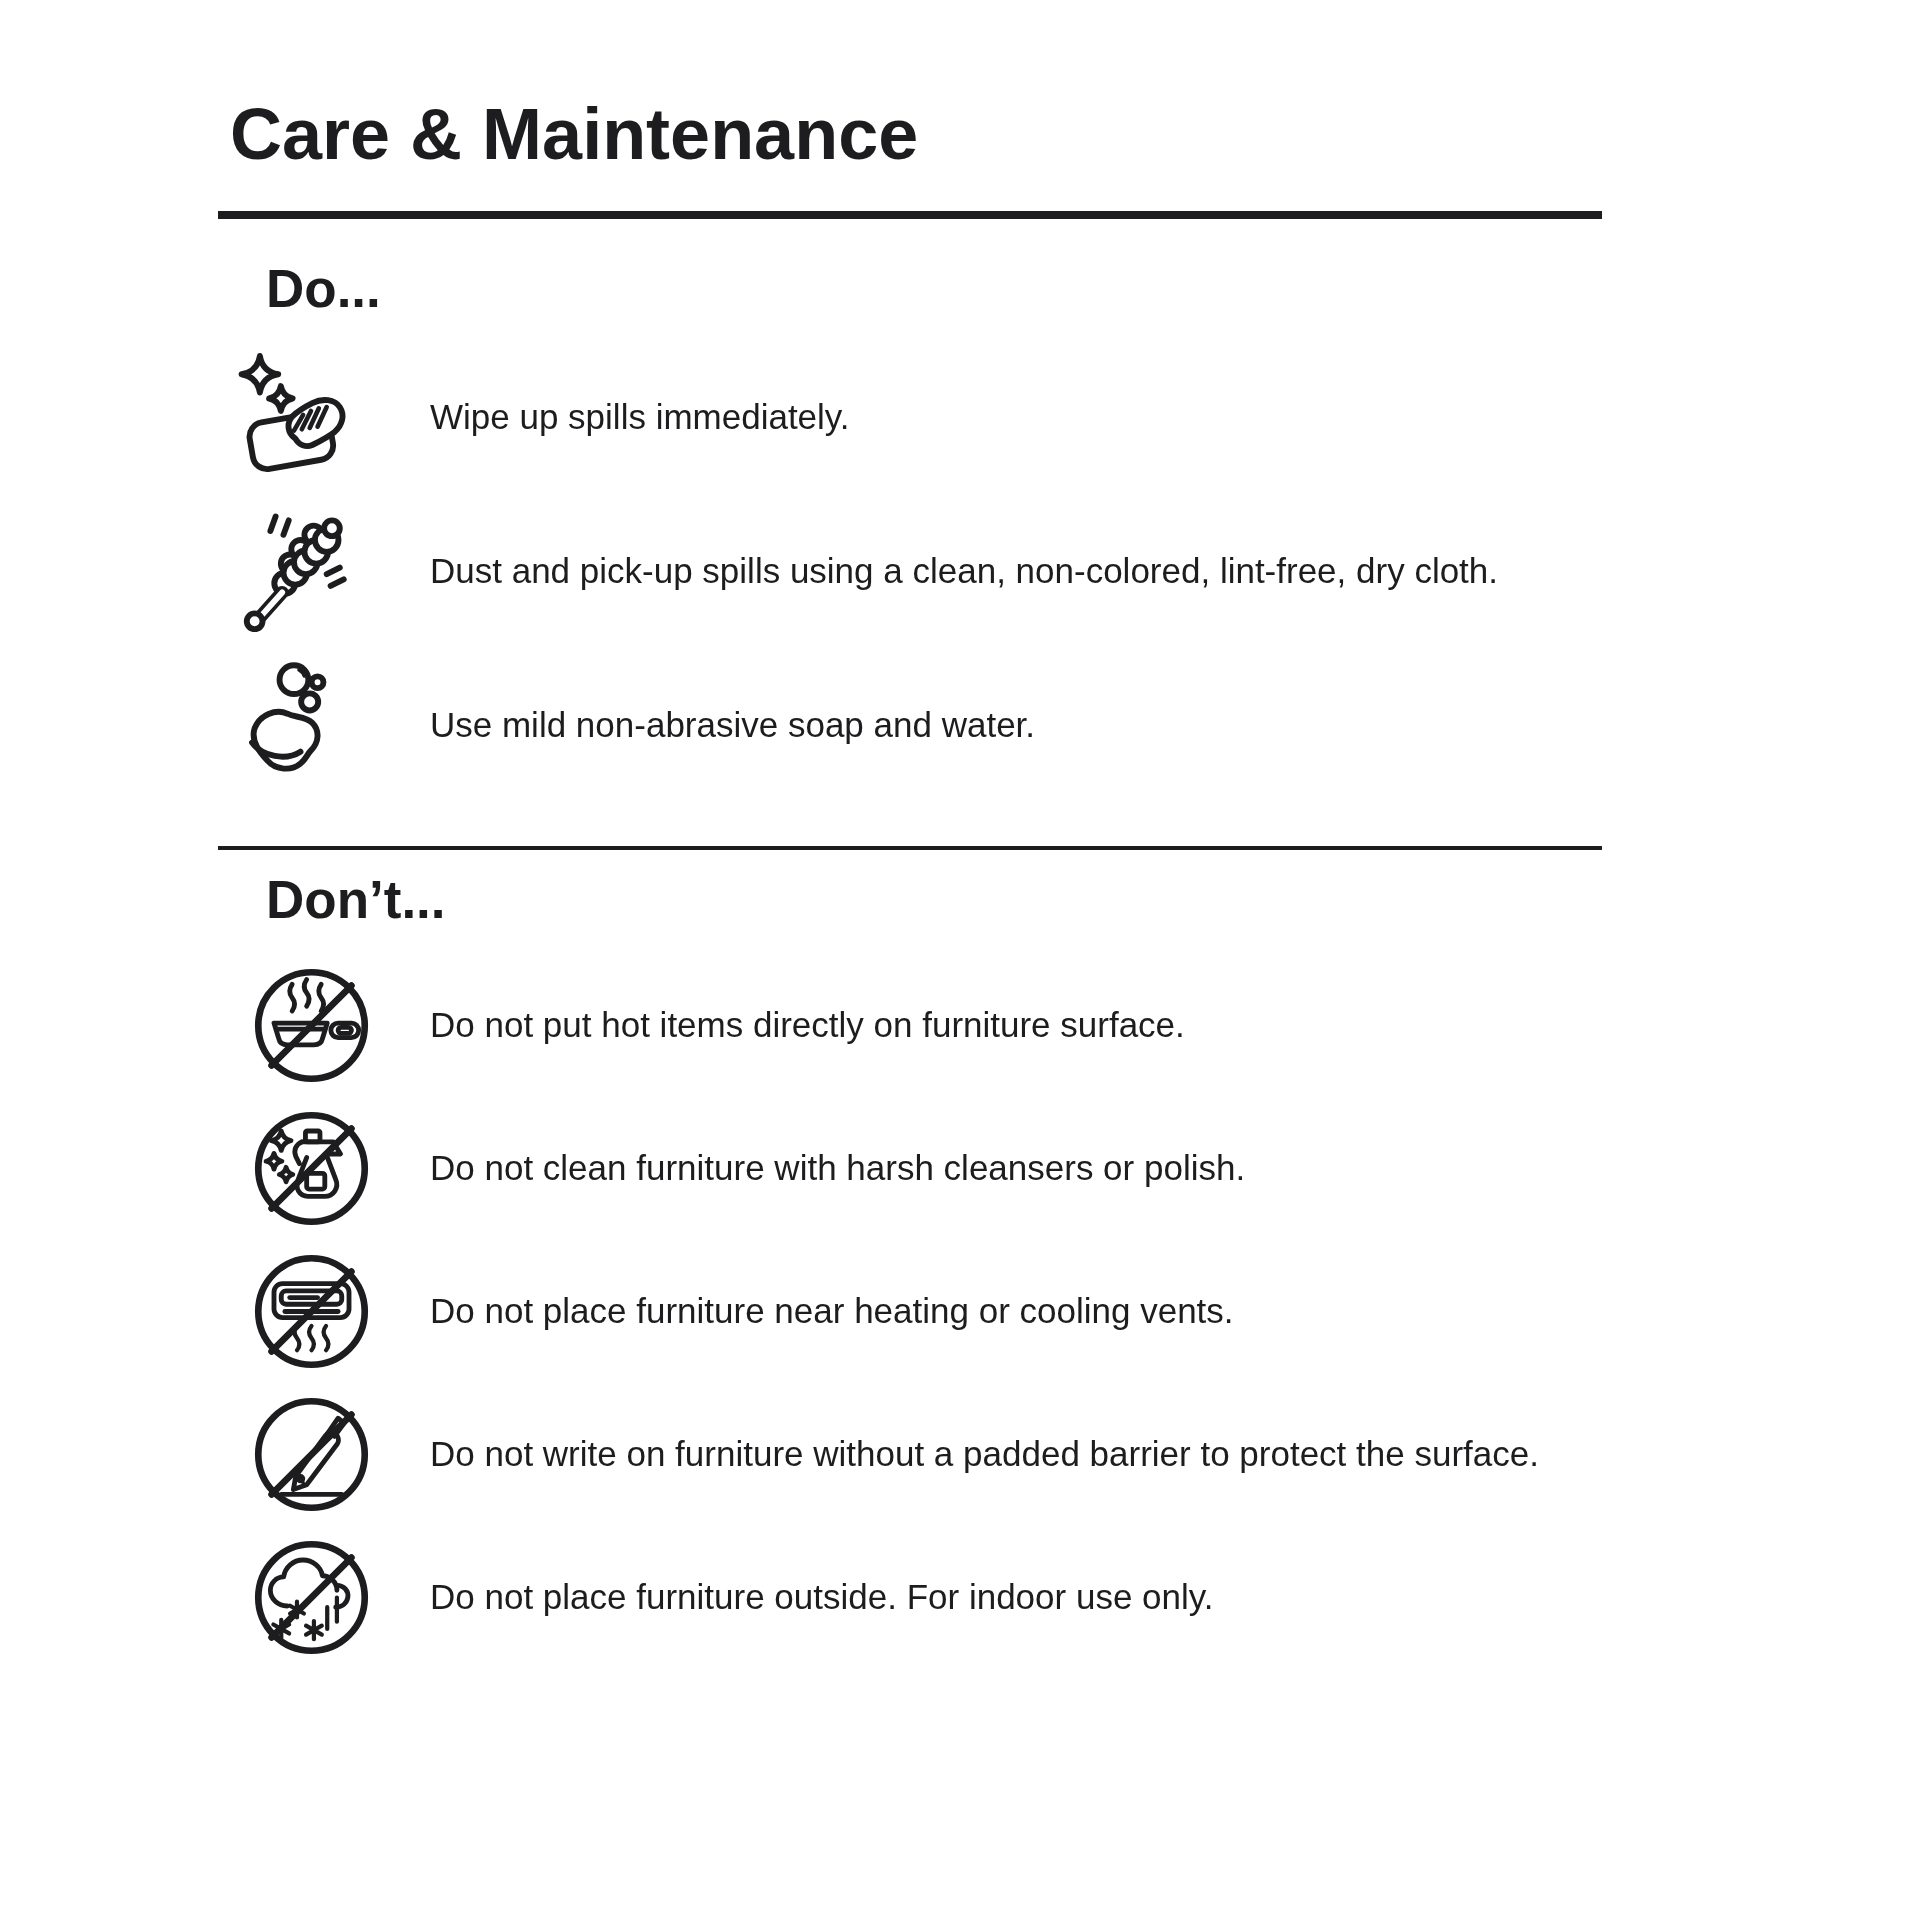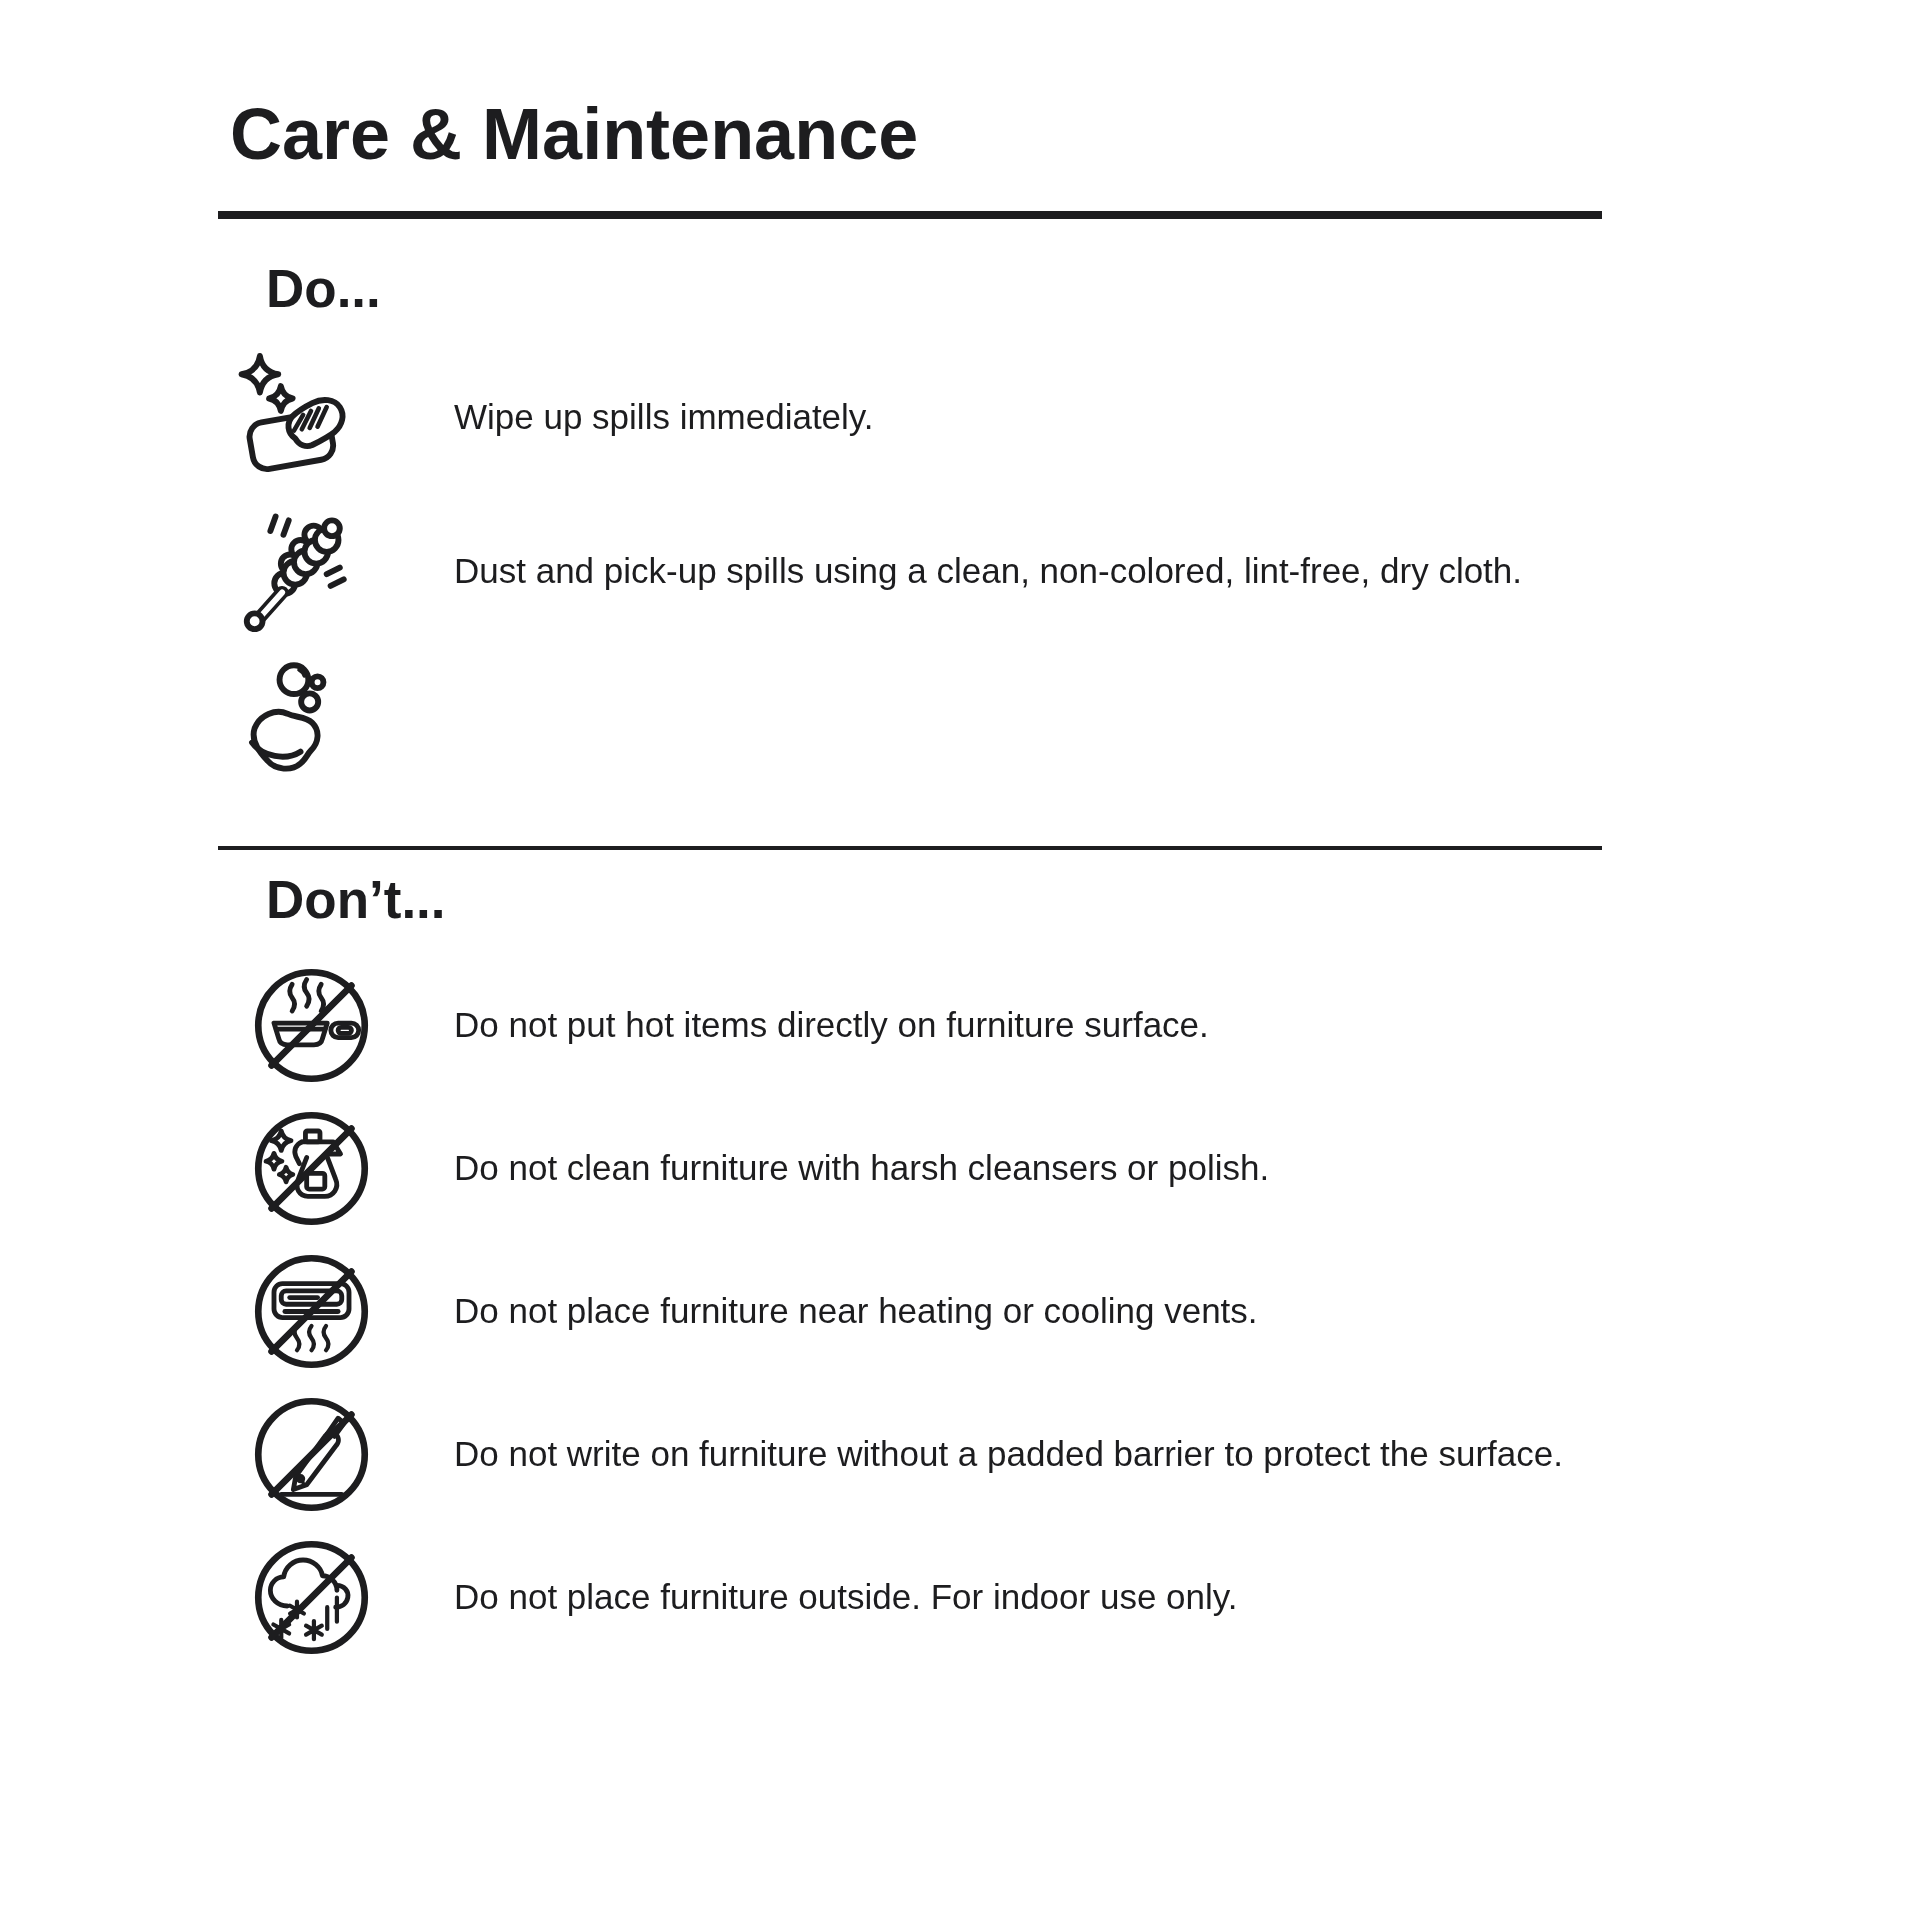--- a/index.html
+++ b/index.html
@@ -17,21 +17,21 @@
   .rule { background:#1d1d1f; width:100%; }
   .rule.thick { height:8px; margin-top:38px; }
   .rule.thin  { height:4px; margin-top:44px; }
 
   h2.sec {
     font-size:53px; font-weight:bold; line-height:1.05;
     margin:42px 0 24px 48px;
   }
   h2.sec.dont { margin-top:22px; margin-bottom:26px; }
 
-  .row { display:flex; align-items:center;gap:24px; }
+  .row { display:flex; align-items:center; }
   .row.do-row   { height:154px; }
   .row.dont-row { height:143px; }
 
   .icon-cell { width:212px; flex:none; box-sizing:border-box; display:flex; align-items:center; }
   .do-row   .icon-cell { padding-left:17px; }
   .dont-row .icon-cell { padding-left:33px; }
 
   .item-text { font-size:35px; line-height:1.2; white-space:nowrap; }
 
   svg { display:block; }
@@ -91,20 +91,21 @@
       <div class="icon-cell">
         <svg width="131" height="131" viewBox="0 0 100 100">
           <circle class="art" cx="45" cy="15" r="11"></circle>
           <path class="art" style="stroke-width:3" d="M49 7.5 A9 9 0 0 1 53 12"></path>
           <circle class="art" cx="63" cy="17" r="4.5"></circle>
           <circle class="art" cx="57" cy="32" r="6.5"></circle>
           <path class="art" d="M15 52 C19 42 31 37 40 41 C46 44 54 43 59 48 C65 54 64 63 58 69 C55 72 54 76 50 79 C43 85 31 84 25 77 C17 69 12 61 15 52 Z"></path>
           <path class="art" d="M13 63 C21 74 39 77 50 70"></path>
         </svg>
       </div>
+      <div class="item-text">Use mild non-abrasive soap and water.</div>
     </div>
   </section>
 
   <div class="rule thin"></div>
 
   <section>
     <h2 class="sec dont">Don’t...</h2>
 
     <div class="row dont-row">
       <div class="icon-cell">

